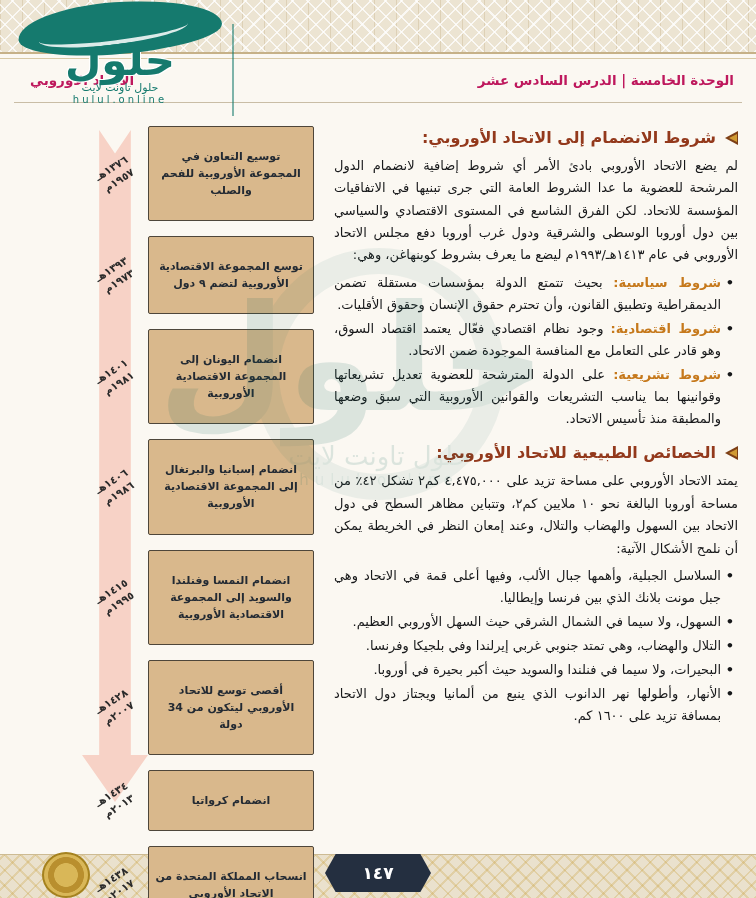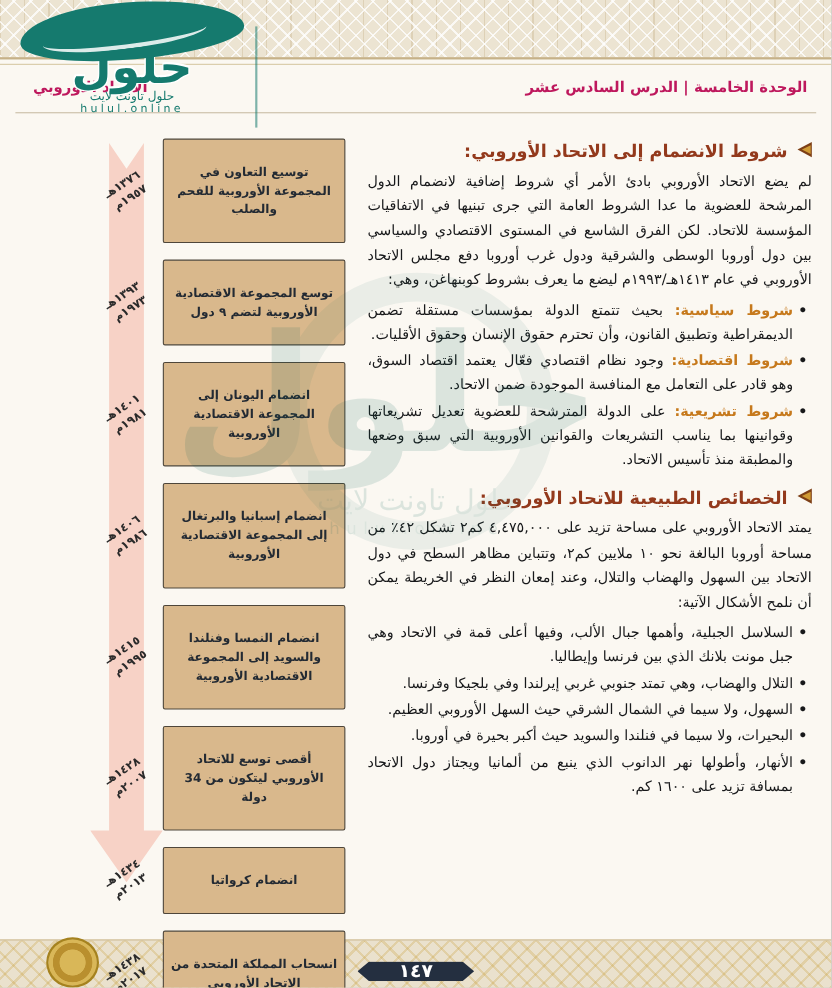--- a/index.html
+++ b/index.html
@@ -37,21 +37,21 @@
     border-top: 1px solid #cdbb93;
   }
   .medallion {
     position: absolute; left: 42px; bottom: 0; width: 48px; height: 46px;
     border-radius: 50%;
     background: radial-gradient(circle, #d9b758 0 38%, #b98f2e 40% 58%, #d9b758 60%);
     border: 2px solid #a5821f;
   }
   .page-number-badge {
     position: absolute; bottom: 6px; left: 50%; transform: translateX(-50%);
-    width: 106px; height: 18px;
+    width: 106px; height: 38px;
     background: #242f40;
     clip-path: polygon(10% 0, 90% 0, 100% 50%, 90% 100%, 10% 100%, 0 50%);
     display: flex; align-items: center; justify-content: center;
     color: #ffffff; font-size: 17px; font-weight: bold;
     z-index: 6;
   }
 
   
   .header {
     position: absolute; top: 72px; left: 0; right: 0;
@@ -69,21 +69,21 @@
 
   
   .content {
     position: absolute; top: 114px; right: 18px; left: 80px; bottom: 54px;
     display: flex; gap: 20px; z-index: 2;
   }
   .main-col { flex: 1; padding-top: 14px; }
 
   .sec { margin-bottom: 13px; }
   .sec-title {
-    display: flex; gap: 7px;
+    display: flex; align-items: center; gap: 7px;
     margin: 0 0 8px 0;
     color: #93391c; font-size: 16px; font-weight: bold;
   }
   .title-icon { position: relative; width: 15px; height: 16px; flex: 0 0 auto; }
   .title-icon::before {
     content: ""; position: absolute; right: 0; top: 1px;
     border-top: 7px solid transparent; border-bottom: 7px solid transparent;
     border-right: 13px solid #7d3f16;
   }
   .title-icon::after {
@@ -232,22 +232,22 @@
       </div>
 
       <div class="sec">
         <h2 class="sec-title">
           <span class="title-icon"></span>
           <span>الخصائص الطبيعية للاتحاد الأوروبي:</span>
         </h2>
         <p class="intro">يمتد الاتحاد الأوروبي على مساحة تزيد على ٤,٤٧٥,٠٠٠ كم٢ تشكل ٤٢٪ من مساحة أوروبا البالغة نحو ١٠ ملايين كم٢، وتتباين مظاهر السطح في دول الاتحاد بين السهول والهضاب والتلال، وعند إمعان النظر في الخريطة يمكن أن نلمح الأشكال الآتية:</p>
         <ul class="blist">
           <li>السلاسل الجبلية، وأهمها جبال الألب، وفيها أعلى قمة في الاتحاد وهي جبل مونت بلانك الذي بين فرنسا وإيطاليا.</li>
+          <li>السهول، ولا سيما في الشمال الشرقي حيث السهل الأوروبي العظيم.</li>
           <li>التلال والهضاب، وهي تمتد جنوبي غربي إيرلندا وفي بلجيكا وفرنسا.</li>
-          <li>السهول، ولا سيما في الشمال الشرقي حيث السهل الأوروبي العظيم.</li>
           <li>البحيرات، ولا سيما في فنلندا والسويد حيث أكبر بحيرة في أوروبا.</li>
           <li>الأنهار، وأطولها نهر الدانوب الذي ينبع من ألمانيا ويجتاز دول الاتحاد بمسافة تزيد على ١٦٠٠ كم.</li>
         </ul>
       </div>
 
     </div>
 
     <div class="timeline-col">
       <div class="arrow-band"></div>
       <div class="trows">

